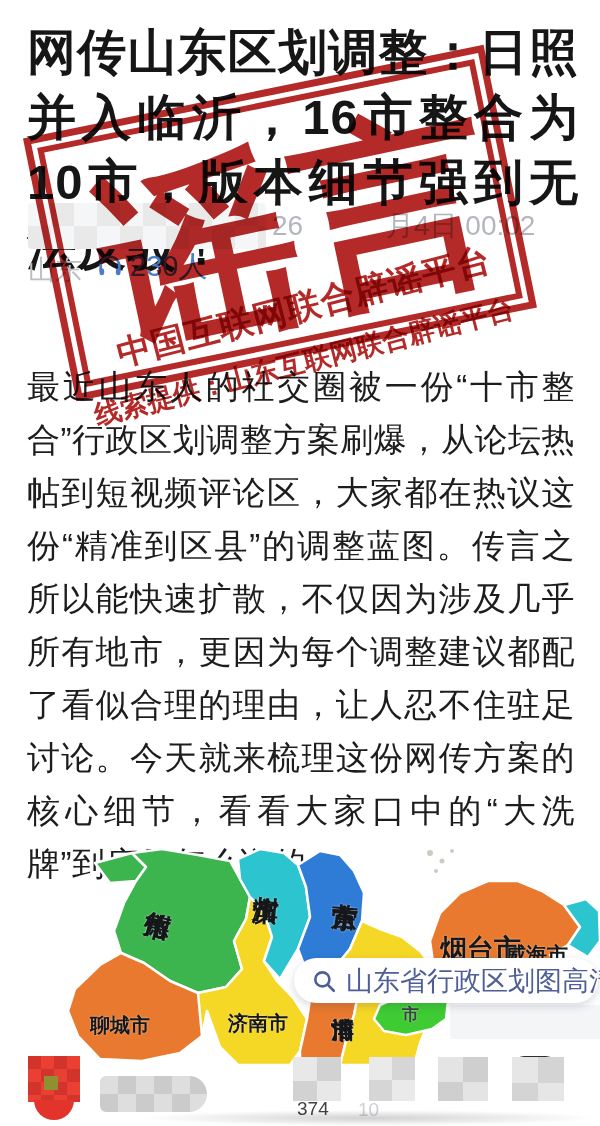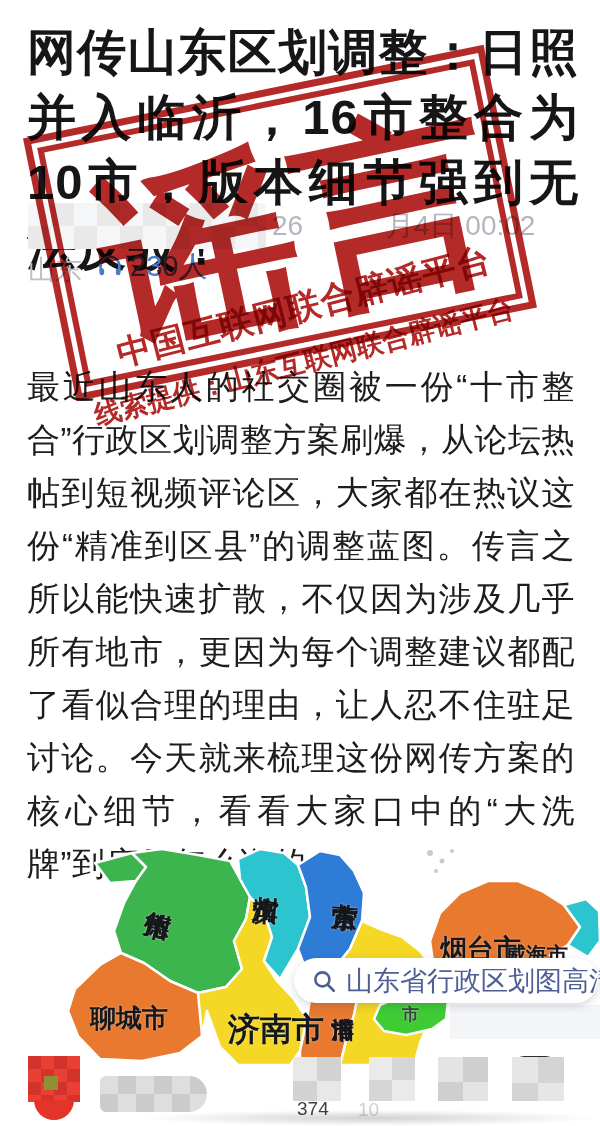--- a/index.html
+++ b/index.html
@@ -148,22 +148,22 @@
       <circle cx="430" cy="10" r="3" fill="#c7cfc0"></circle>
       <circle cx="442" cy="18" r="2.5" fill="#c7cfc0"></circle>
       <circle cx="452" cy="8" r="2" fill="#c7cfc0"></circle>
       <circle cx="436" cy="28" r="2" fill="#c7cfc0"></circle>
     </g>
   </svg>
 
   <div class="map-label vlab" style="left:152px;top:50px;font-size:26px;transform:rotate(14deg);">德州市</div>
   <div class="map-label vlab" style="left:255px;top:33px;font-size:26px;transform:rotate(5deg);">滨州市</div>
   <div class="map-label vlab" style="left:334px;top:40px;font-size:26px;transform:rotate(5deg);">东营市</div>
-  <div class="map-label" style="left:90px;top:162px;font-size:26px;">聊城市</div>
-  <div class="map-label" style="left:228px;top:170px;font-size:32px;">济南市</div>
+  <div class="map-label" style="left:90px;top:172px;font-size:20px;">聊城市</div>
+  <div class="map-label" style="left:228px;top:170px;font-size:20px;">济南市</div>
   <div class="map-label vlab" style="left:330px;top:156px;font-size:23px;">淄博市</div>
   <div class="map-label" style="left:402px;top:163px;font-size:17px;color:#3c4043;">市</div>
   <div class="map-label" style="left:424px;top:92px;font-size:27px;margin-left:16px;">烟台市</div>
   <div class="map-label" style="left:505px;top:101px;font-size:21px;">威海市</div>
 </div>
 
 <div class="abs map-fade"></div>
 
 <div class="abs search-pill">
   <span style="display:inline-flex;margin-left:17px;">

